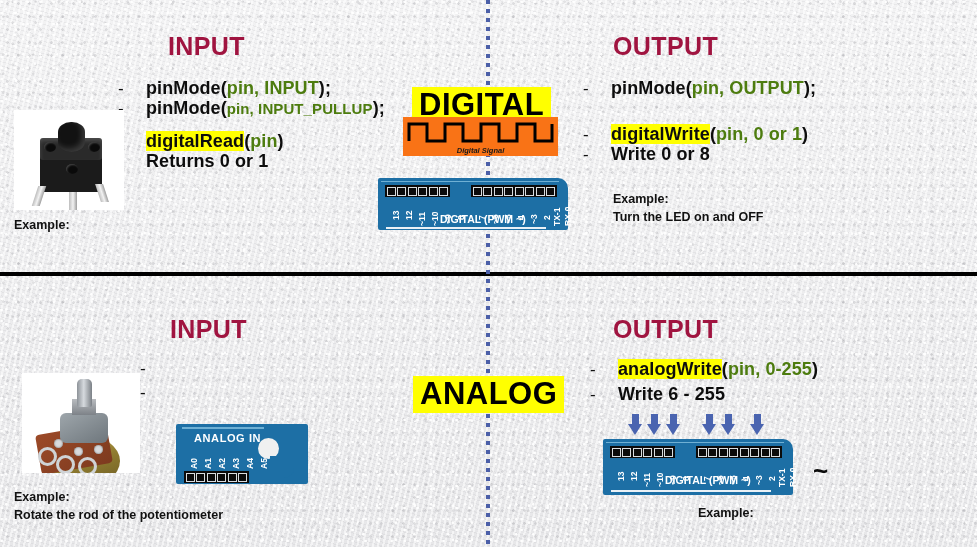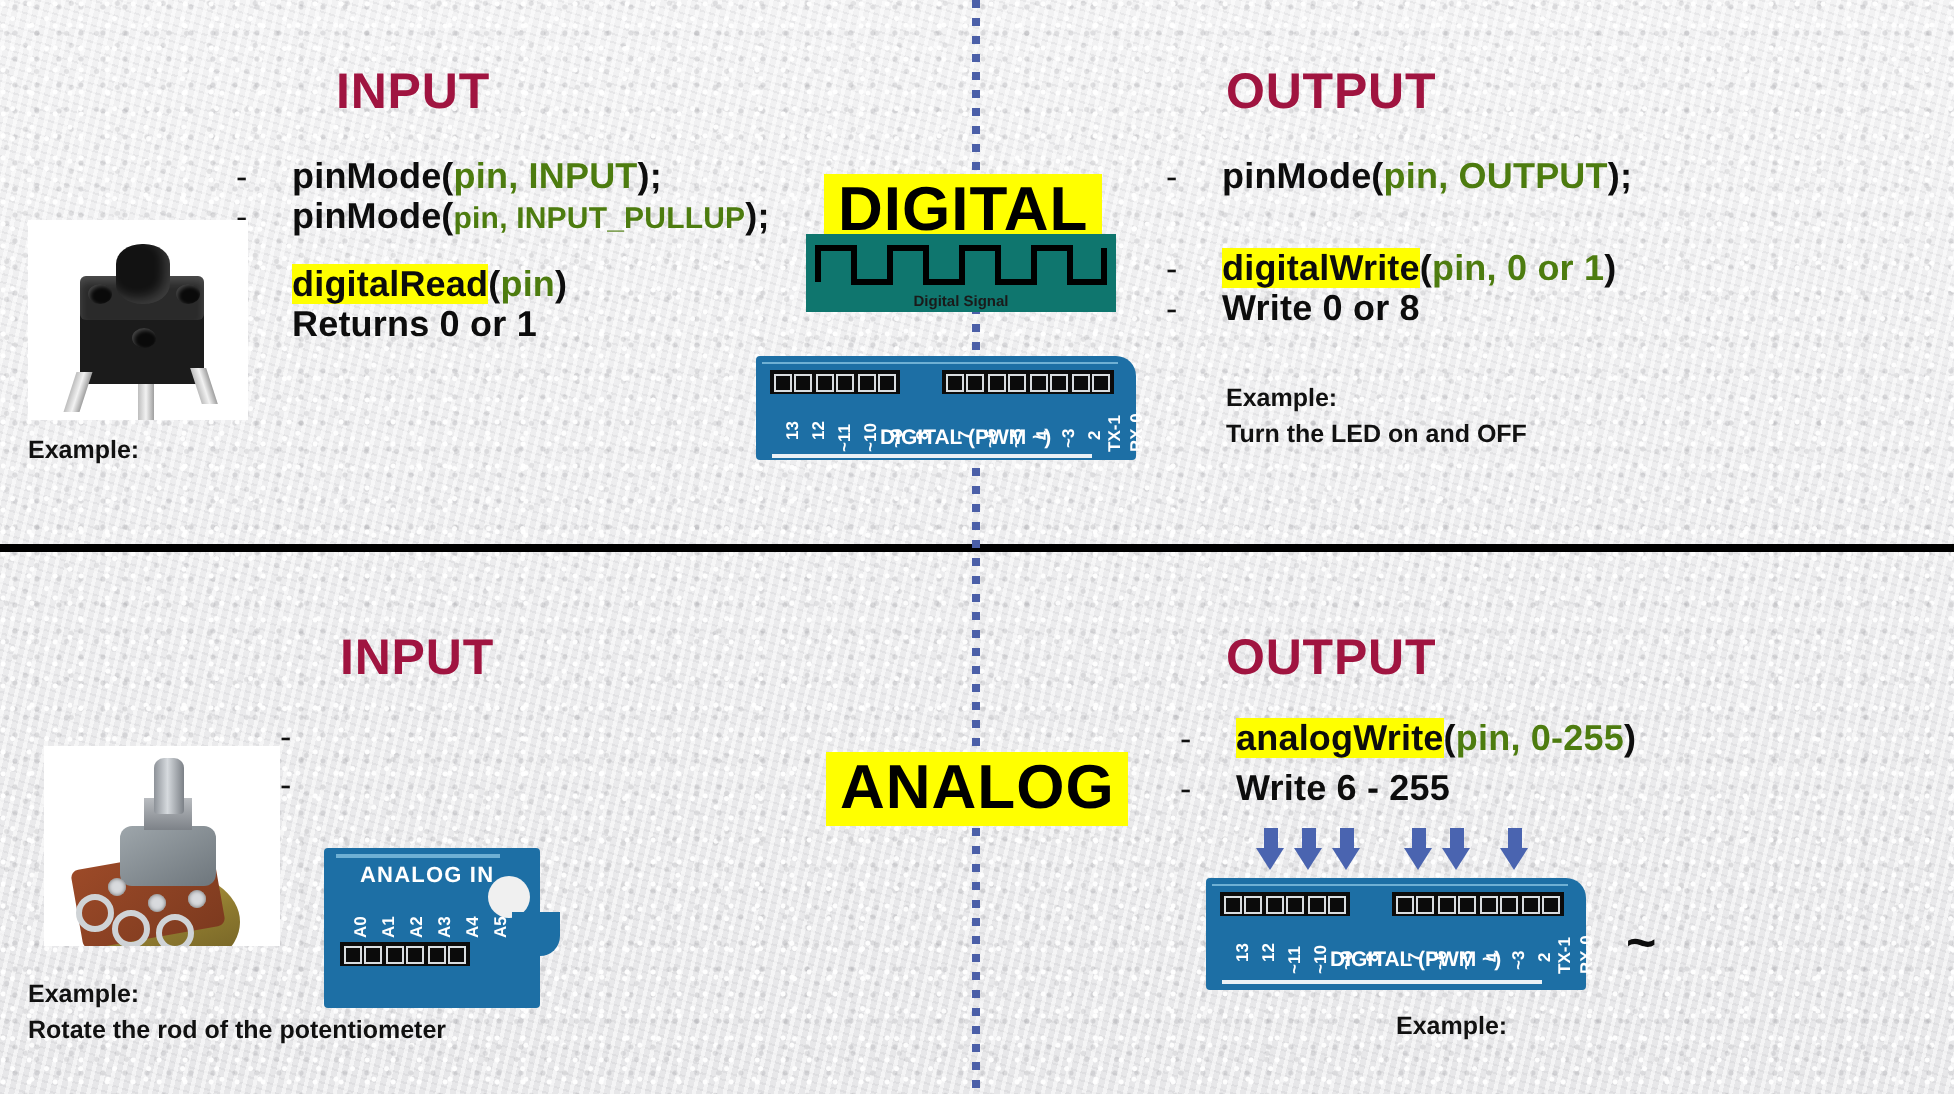--- a/index.html
+++ b/index.html
@@ -84,21 +84,21 @@
             background:linear-gradient(150deg,#9c4a28,#7d3a1f);transform:rotate(-10deg);border-radius:4px;}
   .pot-metal{position:absolute;left:38px;top:40px;width:48px;height:30px;border-radius:6px;
             background:linear-gradient(150deg,#9ea6ab,#6e767c);}
   .pot-nut{position:absolute;left:50px;top:26px;width:24px;height:16px;background:linear-gradient(#b9bcc0,#7d8288);}
   .pot-shaft{position:absolute;left:55px;top:6px;width:15px;height:28px;border-radius:5px 5px 2px 2px;
             background:linear-gradient(90deg,#8d9298,#d6dade 45%,#7b8086);}
   .pot-lug{position:absolute;width:13px;height:13px;border:3px solid #cfd3d6;border-radius:50%;background:transparent;}
   .pot-screw{position:absolute;width:9px;height:9px;border-radius:50%;background:#d8dadd;box-shadow:inset 0 0 2px #666;}
 
   
-  .sigbox{position:absolute;background:#0f766e;}
+  .sigbox{position:absolute;background:#f97316;font-style:italic;}
   .sigcap{position:absolute;left:0;right:0;text-align:center;font-size:7.5px;font-weight:bold;color:#1a1a1a;}
 
   .bigtag{
     position:absolute;background:#ffff00;color:#000;font-weight:bold;
     font-size:31px;letter-spacing:.5px;line-height:1;padding:2px 7px 4px 7px;white-space:nowrap;
   }
 
   
   .board{position:absolute;background:#1d6fa5;}
   .hdrstrip{position:absolute;background:#0b0b0b;display:flex;align-items:center;padding:1.5px;gap:1.5px;}
@@ -262,21 +262,21 @@
       <div class="pot-lug" style="left:16px;top:74px;"></div>
       <div class="pot-lug" style="left:34px;top:82px;"></div>
       <div class="pot-lug" style="left:56px;top:84px;"></div>
     </div>
 
     <div class="example" style="left:14px;top:212px;">
       <div>Example:</div>
       <div>Rotate the rod of the potentiometer</div>
     </div>
 
-    <div class="board" style="left:162px;top:148px;width:108px;height:80px;border-radius:2px;">
+    <div class="board" style="left:176px;top:148px;width:108px;height:60px;border-radius:2px;padding-left:24px;">
       <div class="topline" style="left:6px;top:3px;width:82px;"></div>
       <div class="boardname" style="left:18px;top:8px;font-size:11px;letter-spacing:.6px;">ANALOG IN</div>
       <div class="notch" style="left:82px;top:14px;width:21px;height:21px;background:#f0f0f0;"></div>
       <div style="position:absolute;left:94px;top:32px;width:24px;height:22px;background:#1d6fa5;border-radius:0 0 10px 0;"></div>
       <div class="pinlbl" style="left:13px;top:45px;">A0</div>
       <div class="pinlbl" style="left:27px;top:45px;">A1</div>
       <div class="pinlbl" style="left:41px;top:45px;">A2</div>
       <div class="pinlbl" style="left:55px;top:45px;">A3</div>
       <div class="pinlbl" style="left:69px;top:45px;">A4</div>
       <div class="pinlbl" style="left:83px;top:45px;">A5</div>

